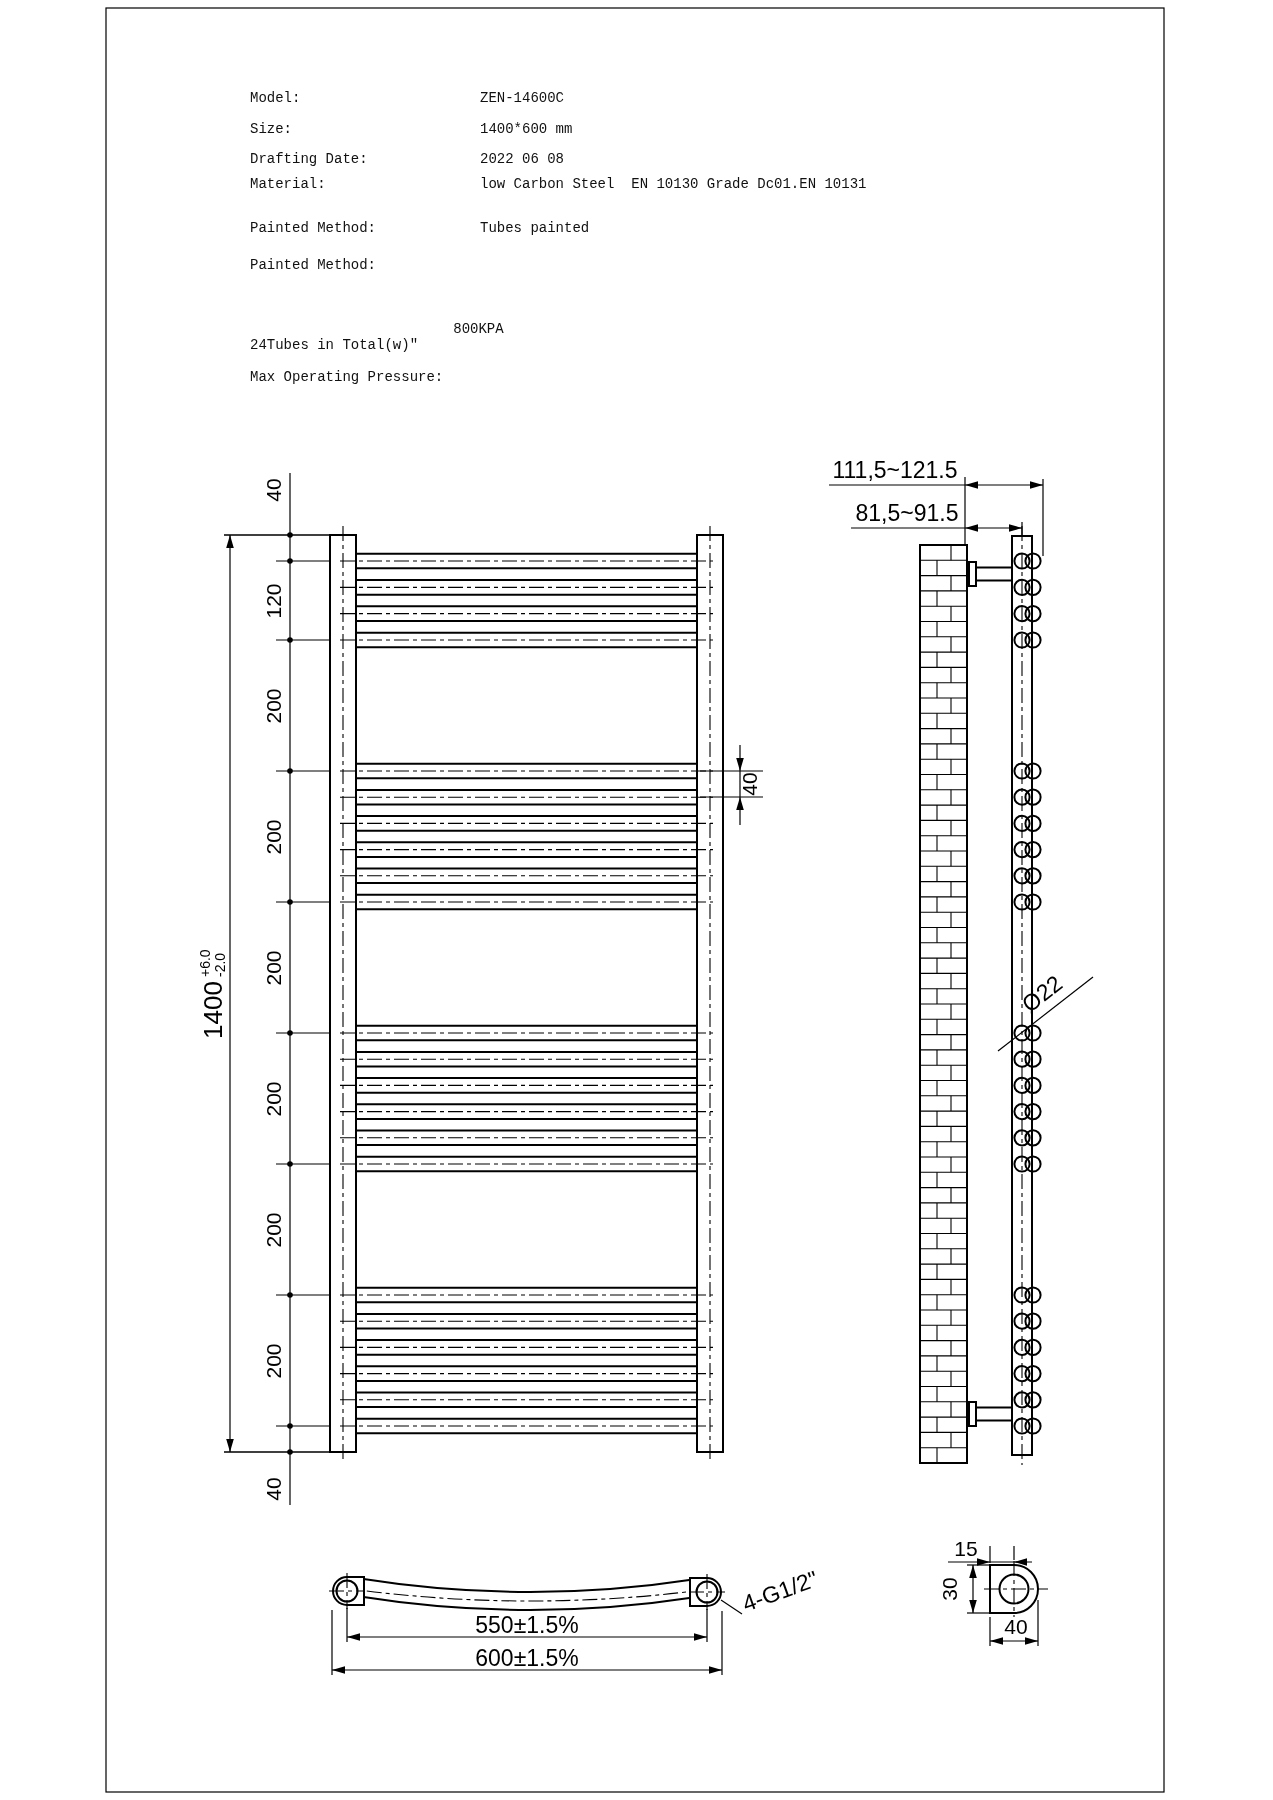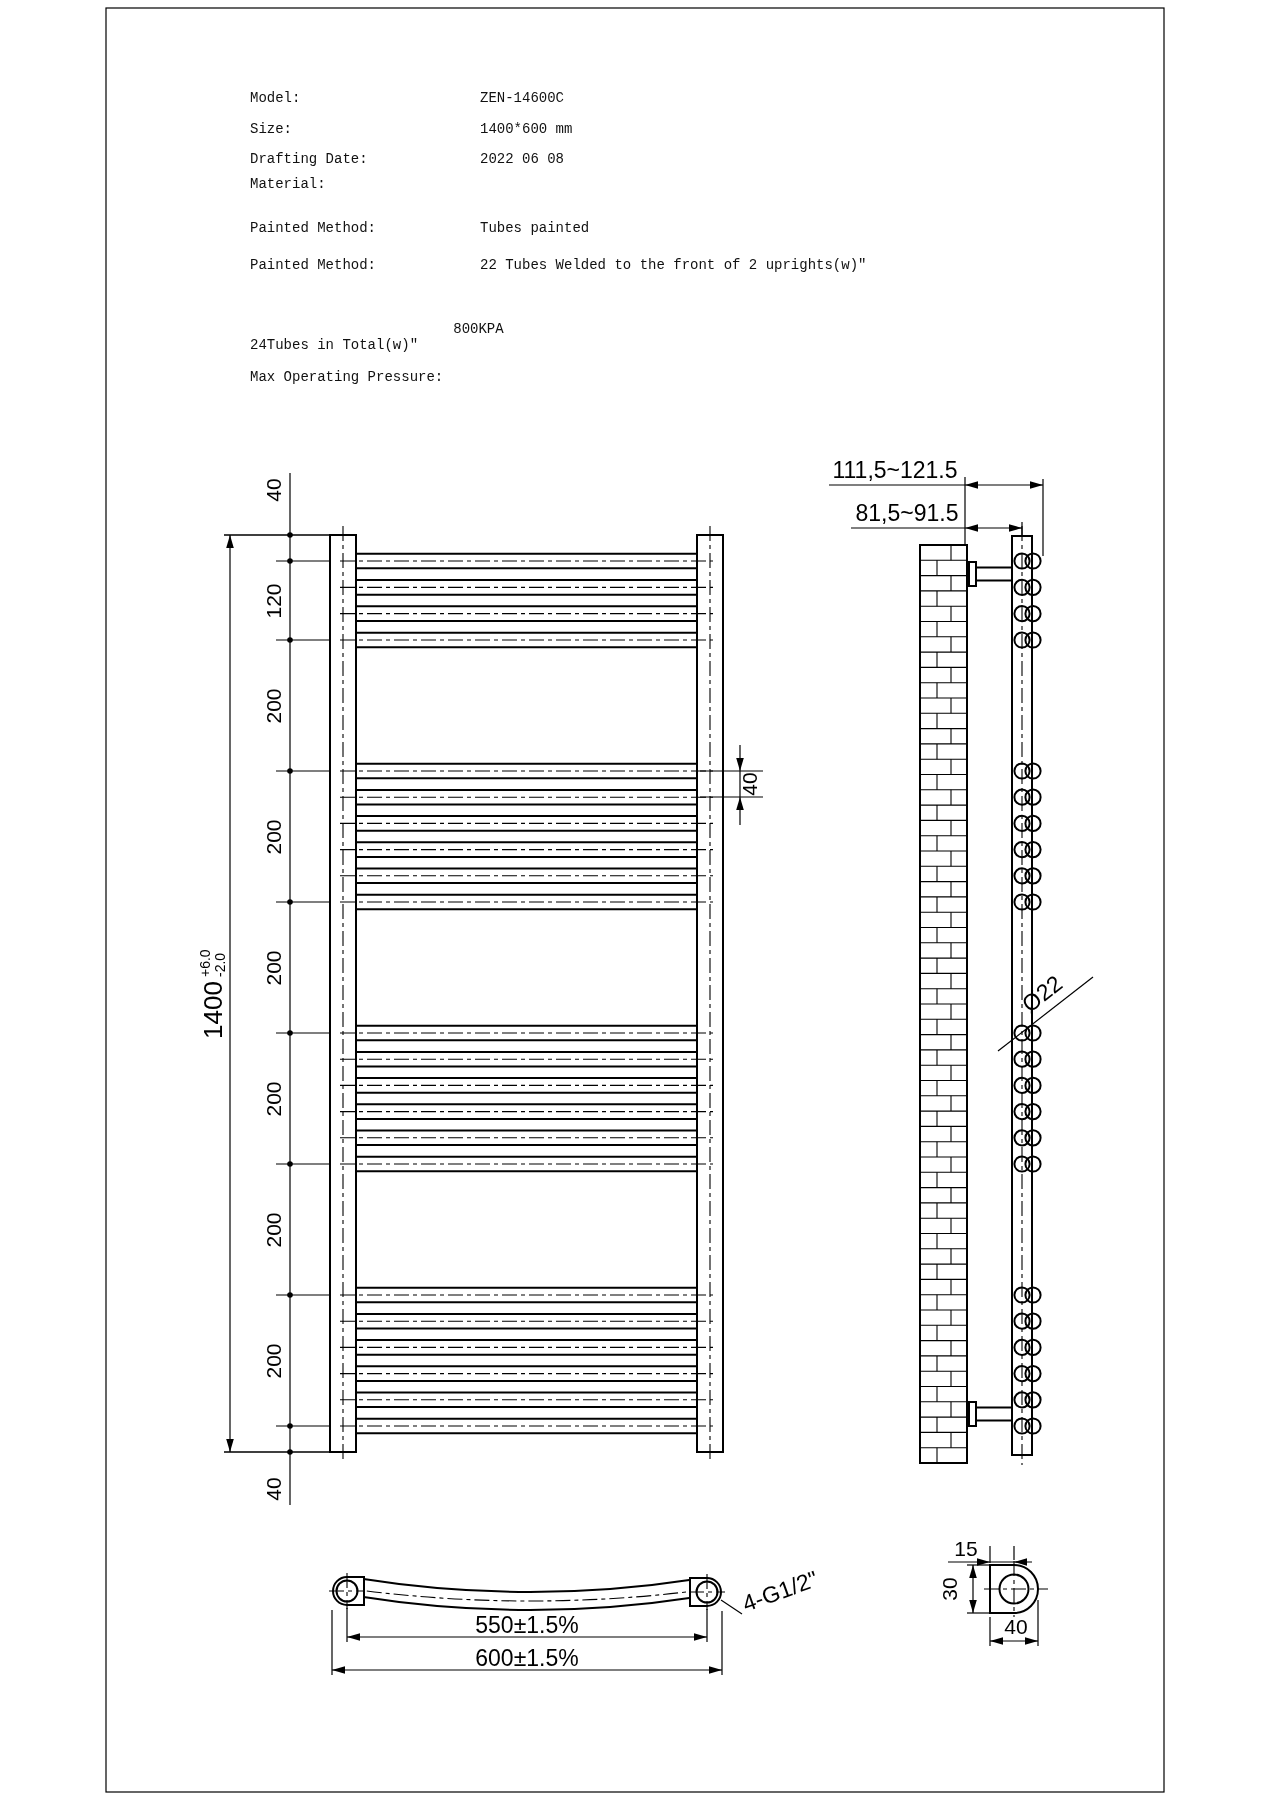--- a/index.html
+++ b/index.html
@@ -27,23 +27,23 @@
 </style>
 </head>
 <body>
 
 <div id="page">
 
   <div class="specs">
     <div class="srow" style="top:90px"><span class="slabel">Model:</span><span class="svalue">ZEN-14600C</span></div>
     <div class="srow" style="top:121px"><span class="slabel">Size:</span><span class="svalue">1400*600 mm</span></div>
     <div class="srow" style="top:151px"><span class="slabel">Drafting Date:</span><span class="svalue">2022 06 08</span></div>
-    <div class="srow" style="top:176px"><span class="slabel">Material:</span></div>
+    <div class="srow" style="top:176px"><span class="slabel">Material:</span><span class="svalue">low Carbon Steel  EN 10130 Grade Dc01.EN 10131</span></div>
     <div class="srow" style="top:220px"><span class="slabel">Painted Method:</span><span class="svalue">Tubes painted</span></div>
-    <div class="srow" style="top:257px"><span class="slabel">Painted Method:</span><span class="svalue">22 Tubes Welded to the front of 2 uprights(w)″</span></div>
+    <div class="srow" style="top:257px"><span class="slabel">Painted Method:</span></div>
     <div class="srow wide" style="top:289px"><span class="slabel">24Tubes in Total(w)″</span></div>
     <div class="srow wide" style="top:321px"><span class="slabel">Max Operating Pressure:</span><span class="svalue">800KPA</span></div>
   </div>
 
   <svg id="drawing" width="1273" height="1800" viewBox="0 0 1273 1800">
 
     <rect x="106" y="8" width="1058" height="1784" class="thin"></rect>
 
     <g id="front-geo">
         <line x1="356" y1="553.7" x2="697" y2="553.7" class="ln2"></line>

